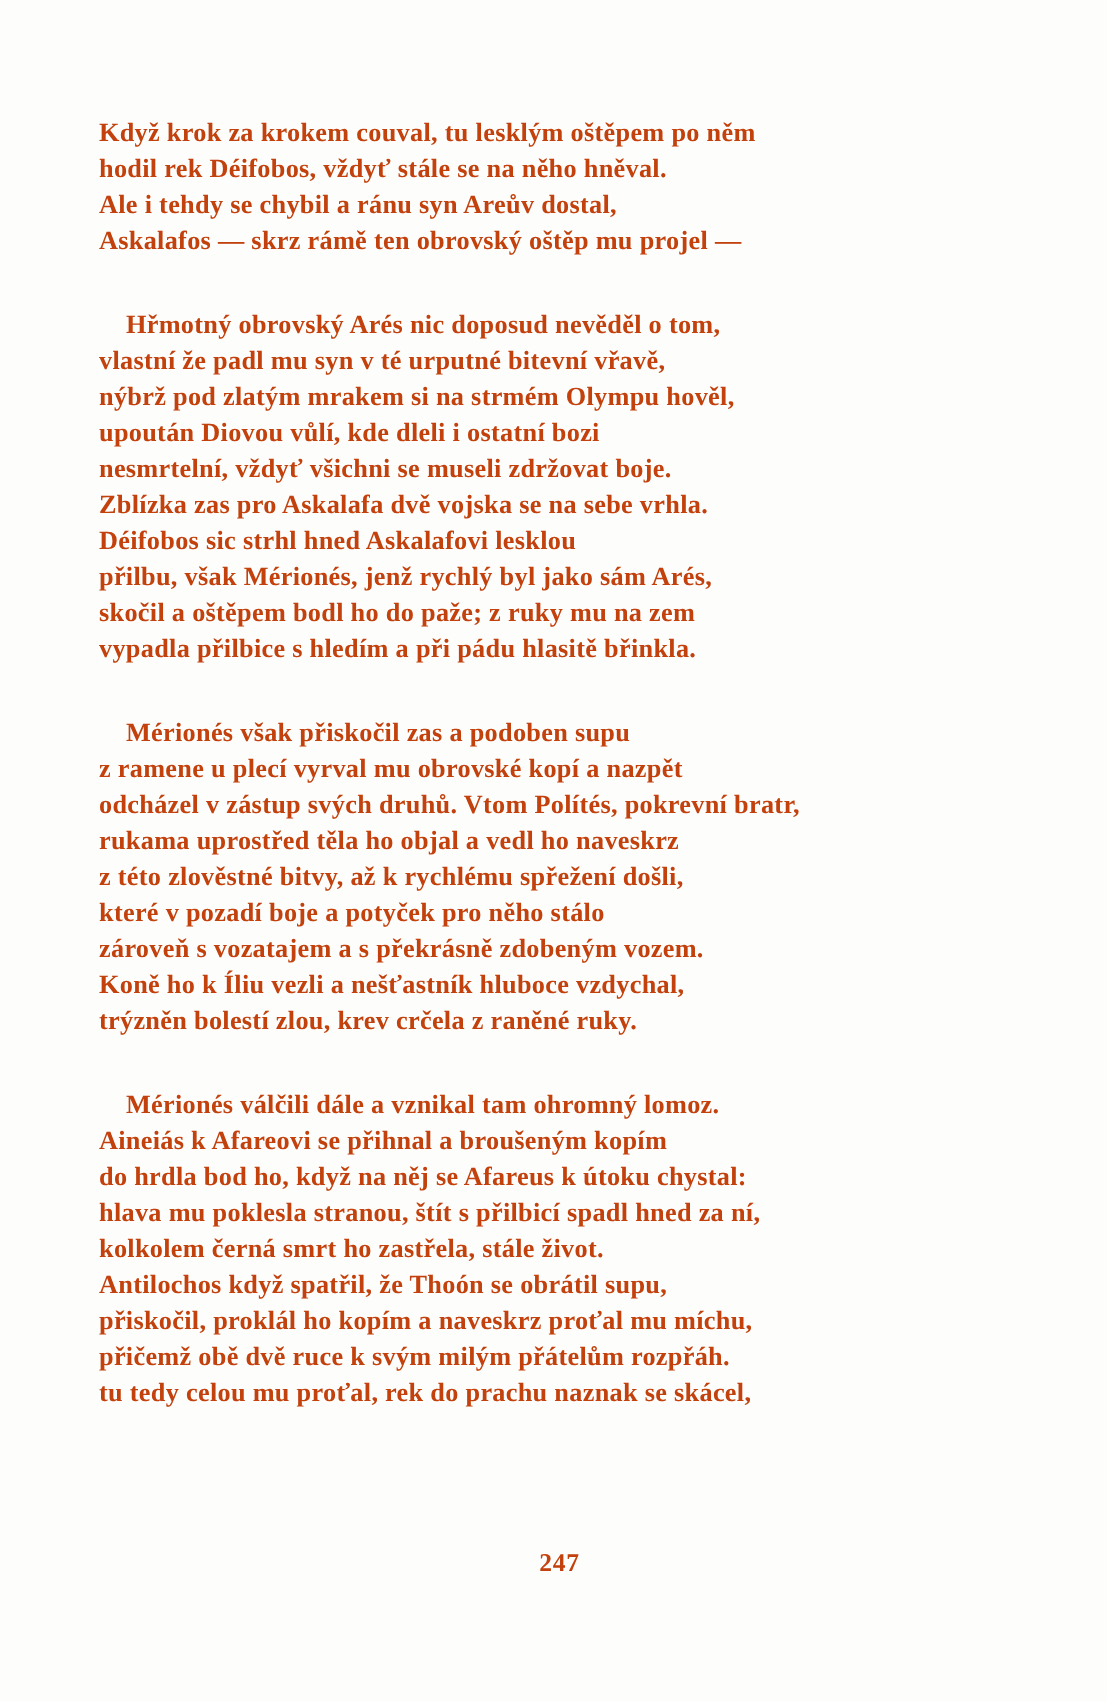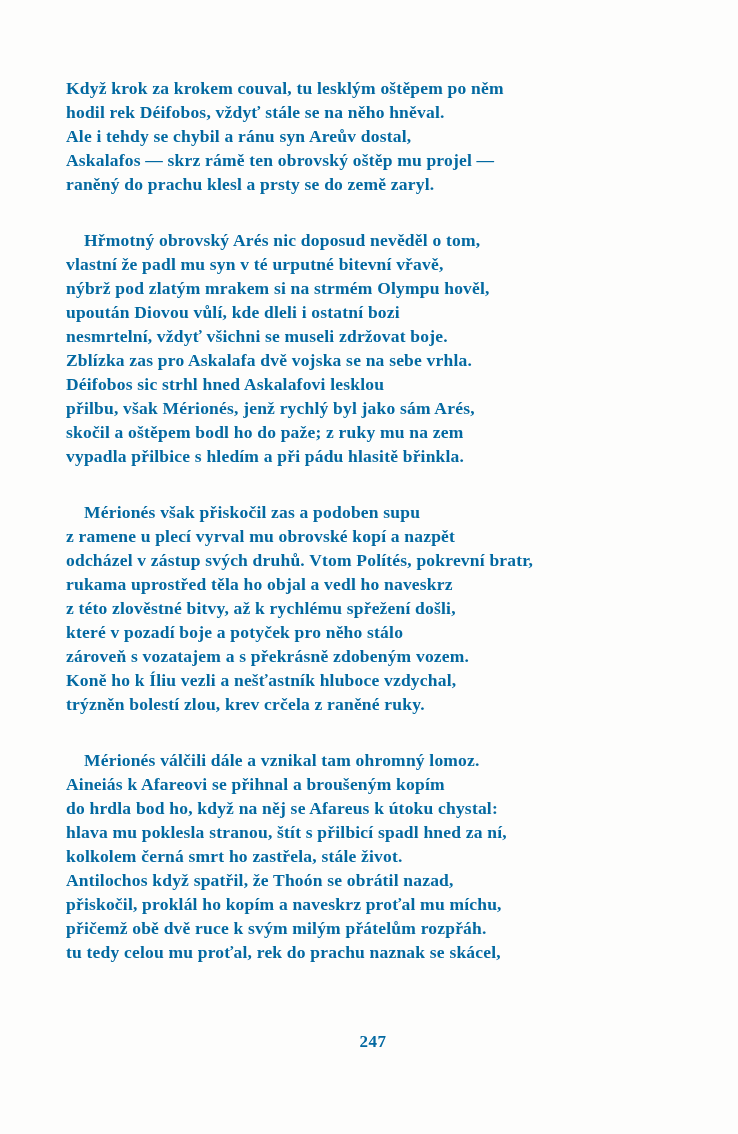--- a/index.html
+++ b/index.html
@@ -5,21 +5,21 @@
   html, body {
     margin: 0;
     padding: 0;
     background: #ffffff;
   }
   .page {
     position: relative;
     width: 738px;
     height: 1134px;
     background: #fdfdfc;
-    color: #0369a1;
+    color: #c2410c;
     font-family: "Liberation Serif", "DejaVu Serif", serif;
     font-weight: bold;
     overflow: hidden;
     box-sizing: border-box;
   }
   .text-block {
     position: absolute;
     top: 76px;
     left: 66px;
     right: 52px;
@@ -53,21 +53,20 @@
 </head>
 <body>
 
 <div class="page">
   <div class="text-block">
       <div class="paragraph">
         <div class="line">Když krok za krokem couval, tu lesklým oštěpem po něm</div>
         <div class="line">hodil rek Déifobos, vždyť stále se na něho hněval.</div>
         <div class="line">Ale i tehdy se chybil a ránu syn Areův dostal,</div>
         <div class="line">Askalafos — skrz rámě ten obrovský oštěp mu projel —</div>
-        <div class="line">raněný do prachu klesl a prsty se do země zaryl.</div>
       </div>
       <div class="paragraph indent">
         <div class="line">Hřmotný obrovský Arés nic doposud nevěděl o tom,</div>
         <div class="line">vlastní že padl mu syn v té urputné bitevní vřavě,</div>
         <div class="line">nýbrž pod zlatým mrakem si na strmém Olympu hověl,</div>
         <div class="line">upoután Diovou vůlí, kde dleli i ostatní bozi</div>
         <div class="line">nesmrtelní, vždyť všichni se museli zdržovat boje.</div>
         <div class="line">Zblízka zas pro Askalafa dvě vojska se na sebe vrhla.</div>
         <div class="line">Déifobos sic strhl hned Askalafovi lesklou</div>
         <div class="line">přilbu, však Mérionés, jenž rychlý byl jako sám Arés,</div>
@@ -84,20 +83,20 @@
         <div class="line">zároveň s vozatajem a s překrásně zdobeným vozem.</div>
         <div class="line">Koně ho k Íliu vezli a nešťastník hluboce vzdychal,</div>
         <div class="line">trýzněn bolestí zlou, krev crčela z raněné ruky.</div>
       </div>
       <div class="paragraph indent">
         <div class="line">Mérionés válčili dále a vznikal tam ohromný lomoz.</div>
         <div class="line">Aineiás k Afareovi se přihnal a broušeným kopím</div>
         <div class="line">do hrdla bod ho, když na něj se Afareus k útoku chystal:</div>
         <div class="line">hlava mu poklesla stranou, štít s přilbicí spadl hned za ní,</div>
         <div class="line">kolkolem černá smrt ho zastřela, stále život.</div>
-        <div class="line">Antilochos když spatřil, že Thoón se obrátil nazad,</div>
+        <div class="line">Antilochos když spatřil, že Thoón se obrátil supu,</div>
         <div class="line">přiskočil, proklál ho kopím a naveskrz proťal mu míchu,</div>
         <div class="line">přičemž obě dvě ruce k svým milým přátelům rozpřáh.</div>
         <div class="line">tu tedy celou mu proťal, rek do prachu naznak se skácel,</div>
       </div>
     </div>
   <div class="page-number">247</div>
 </div>
 
 </body></html>

